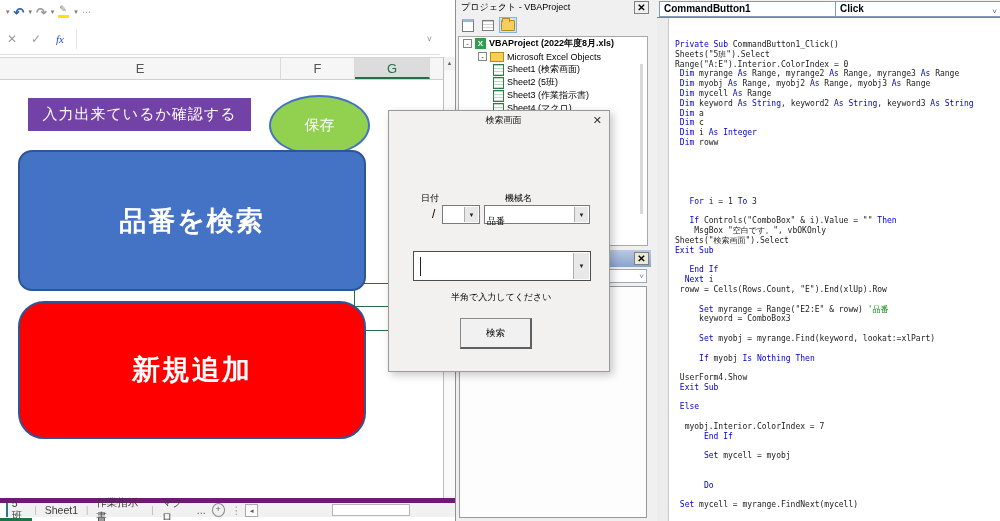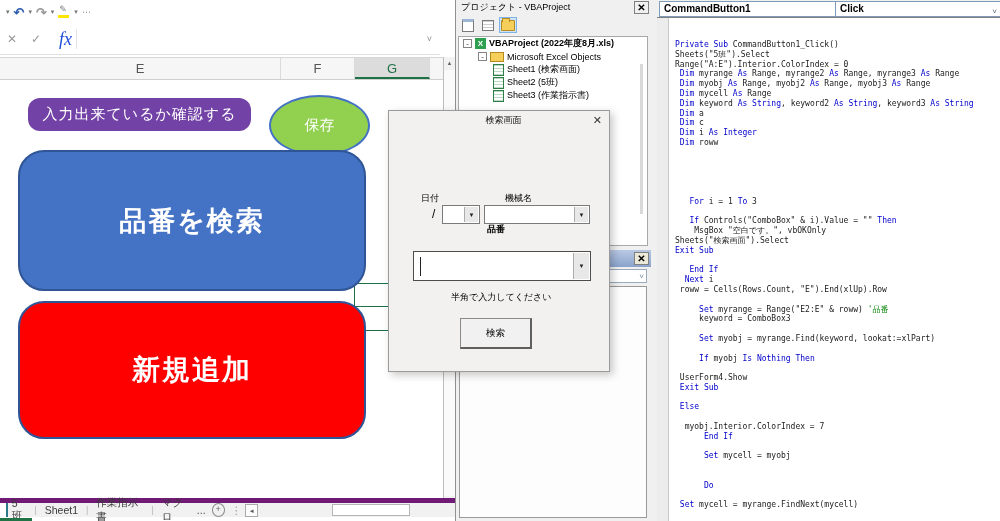--- a/index.html
+++ b/index.html
@@ -11,34 +11,34 @@
   #qat{left:0;top:0;width:440px;height:24px;background:#fff;display:flex;align-items:center;gap:4px;padding-left:6px;box-sizing:border-box;}
   .qat-caret{font-size:7px;color:#777;}
   .qat-ic{font-size:13px;line-height:13px;}
   #undo-glyph{color:#2f5fae;font-weight:bold;}
   #redo-glyph{color:#9a9a9a;font-weight:bold;}
   .hl-ic{width:12px;height:12px;position:relative;}
   .hl-ic .pen{position:absolute;top:-2px;left:1px;font-size:9px;color:#777;}
   .hl-ic .bar{position:absolute;left:0;bottom:0;width:11px;height:3px;background:#ffe400;}
   #fbar{left:0;top:24px;width:440px;height:30px;background:#fff;border-bottom:1px solid #e0e0e0;display:flex;align-items:center;}
   #fbar .sym{color:#9a9a9a;font-size:12px;width:24px;text-align:center;}
-  #fbar .fx{color:#1d4ed8;font-style:italic;font-family:"Liberation Serif",serif;font-size:18px;text-align:right;}
+  #fbar .fx{color:#1d4ed8;font-style:italic;font-family:"Liberation Serif",serif;font-size:11px;}
   #fbar .sep{width:1px;height:20px;background:#e4e4e4;margin:0 4px;}
   #fbar .chev{margin-left:auto;margin-right:8px;color:#888;font-size:9px;}
   #colheads{left:0;top:57px;width:443px;height:23px;background:#f6f6f6;border-top:1px solid #d6d6d6;border-bottom:1px solid #cfcfcf;box-sizing:border-box;}
   .colcell{position:absolute;top:0;height:21px;line-height:21px;text-align:center;font-size:13px;color:#555;border-right:1px solid #dadada;box-sizing:border-box;}
   .colcell.sel{background:#dcdcdc;color:#1e7145;border-bottom:2px solid #1e7145;}
   #grid{left:0;top:80px;width:443px;height:418px;background:#fff;}
   #selbox{left:354px;top:283px;width:86px;height:46px;border:1px solid #1e7145;}
   #selbox .mid{position:absolute;left:0;top:22px;width:100%;height:1px;background:#1e7145;}
   
   .shape{display:flex;align-items:center;justify-content:center;color:#fff;text-align:center;}
-  #shape-confirm{left:28px;top:98px;width:223px;height:33px;background:#7342a7;border-radius:12px;font-size:15px;letter-spacing:1px;}
+  #shape-confirm{left:28px;top:98px;width:223px;height:33px;background:#7342a7;border-radius:0;font-size:15px;letter-spacing:1px;}
   #shape-save{left:269px;top:95px;width:97px;height:57px;background:#92d050;border:2px solid #4472c4;border-radius:50%;font-size:15px;}
-  #shape-search{left:18px;top:150px;width:344px;height:137px;background:#4472c4;border:2px solid #2f5597;border-radius:26px;font-size:27px;font-weight:bold;letter-spacing:2px;}
+  #shape-search{left:18px;top:150px;width:344px;height:137px;background:#4472c4;border:2px solid #2f5597;border-radius:14px;font-size:27px;font-weight:bold;letter-spacing:2px;}
   #shape-add{left:18px;top:301px;width:344px;height:134px;background:#ff0000;border:2px solid #2f5597;border-radius:26px;font-size:28px;font-weight:bold;letter-spacing:2px;}
   
   #vscroll{left:443px;top:57px;width:13px;height:452px;background:#fafafa;border-left:1px solid #bdbdbd;border-right:1px solid #bdbdbd;box-sizing:border-box;}
   .scrbtn{position:absolute;left:0;width:11px;height:13px;background:#f2f2f2;color:#666;font-size:6px;line-height:13px;text-align:center;}
   
   #tabbar{left:0;top:498px;width:501px;height:19px;background:#f1f1f1;border-top:5px solid #701a75;display:flex;align-items:center;font-size:10.5px;color:#3a3a3a;box-sizing:border-box;}
   #tab-frag{width:6px;height:100%;background:#fff;border-right:2px solid #2b7a8c;}
   .tabsep{color:#b5b5b5;margin:0 4px;font-size:9px;}
   .sheet-tab{padding:0 4px;cursor:default;}
   #tab-more{color:#555;margin-left:2px;}
@@ -200,20 +200,24 @@
             <span>Sheet1 (検索画面)</span>
           </div>
           <div class="trow" style="padding-left: 34px;">
             <span class="ic-sheet"></span>
             <span>Sheet2 (5班)</span>
           </div>
           <div class="trow" style="padding-left: 34px;">
             <span class="ic-sheet"></span>
             <span>Sheet3 (作業指示書)</span>
           </div>
+          <div class="trow" style="padding-left: 34px;">
+            <span class="ic-sheet"></span>
+            <span>Sheet4 (マクロ)</span>
+          </div>
         </div>
       <div id="proj-scroll"></div>
     </div>
 
     <div id="props" class="abs">
       <div id="props-title">
         <div class="xbtn" style="top:2px;background:#ece9d8">✕</div>
       </div>
       <div id="props-combo">
         <span class="chev">˅</span>
@@ -249,21 +253,21 @@
     <span class="flabel" style="left:43px;top:96px;font-size:12px;">/</span>
     <div class="combo" style="left:53px;top:94px;width:38px;height:19px;">
       <span class="btn">▼</span>
     </div>
 
     <span class="flabel" style="left:116px;top:81px;">機械名</span>
     <div class="combo" style="left:95px;top:94px;width:106px;height:19px;">
       <span class="btn">▼</span>
     </div>
 
-    <span class="flabel" style="left:98px;top:112px;font-weight:bold;">品番</span>
+    <span class="flabel" style="left:98px;top:104px;">品番</span>
     <div class="combo" id="combo-part" style="left:24px;top:140px;width:178px;height:30px;">
       <span id="caret-line"></span>
       <span class="btn" style="width:15px">▼</span>
     </div>
 
     <span class="flabel" style="left:62px;top:180px;">半角で入力してください</span>
 
     <div id="btn-search">検索</div>
   </div>
 

